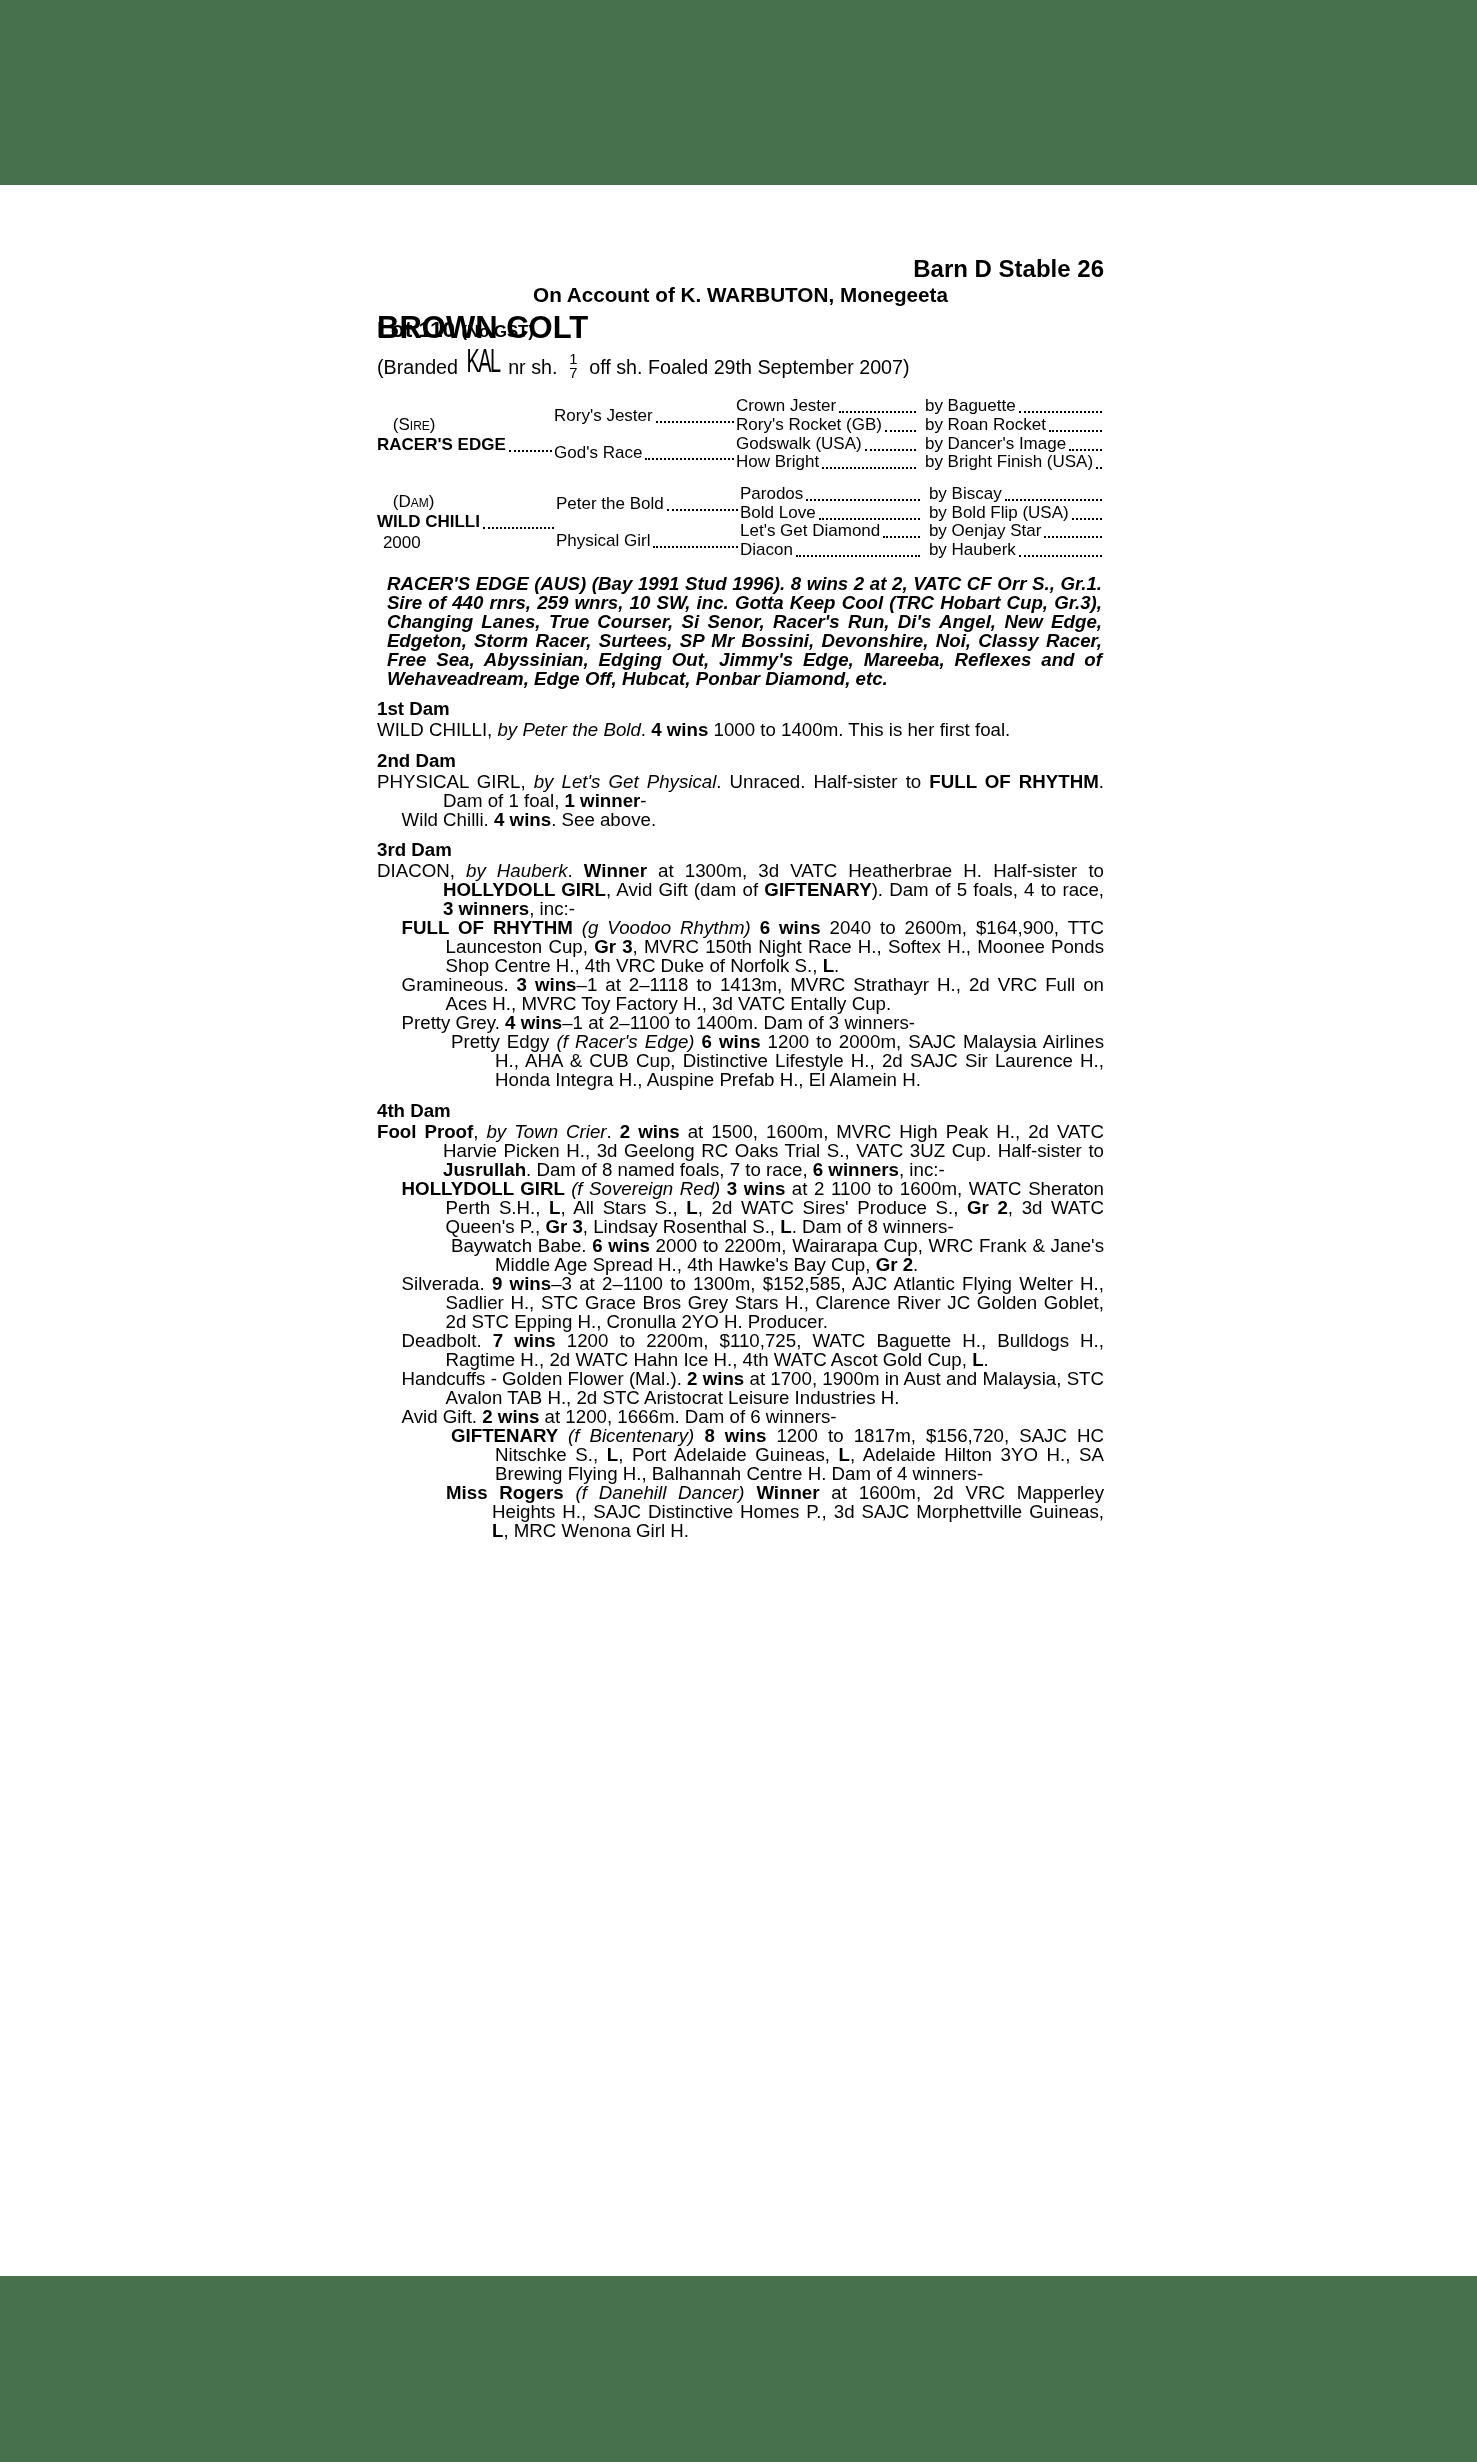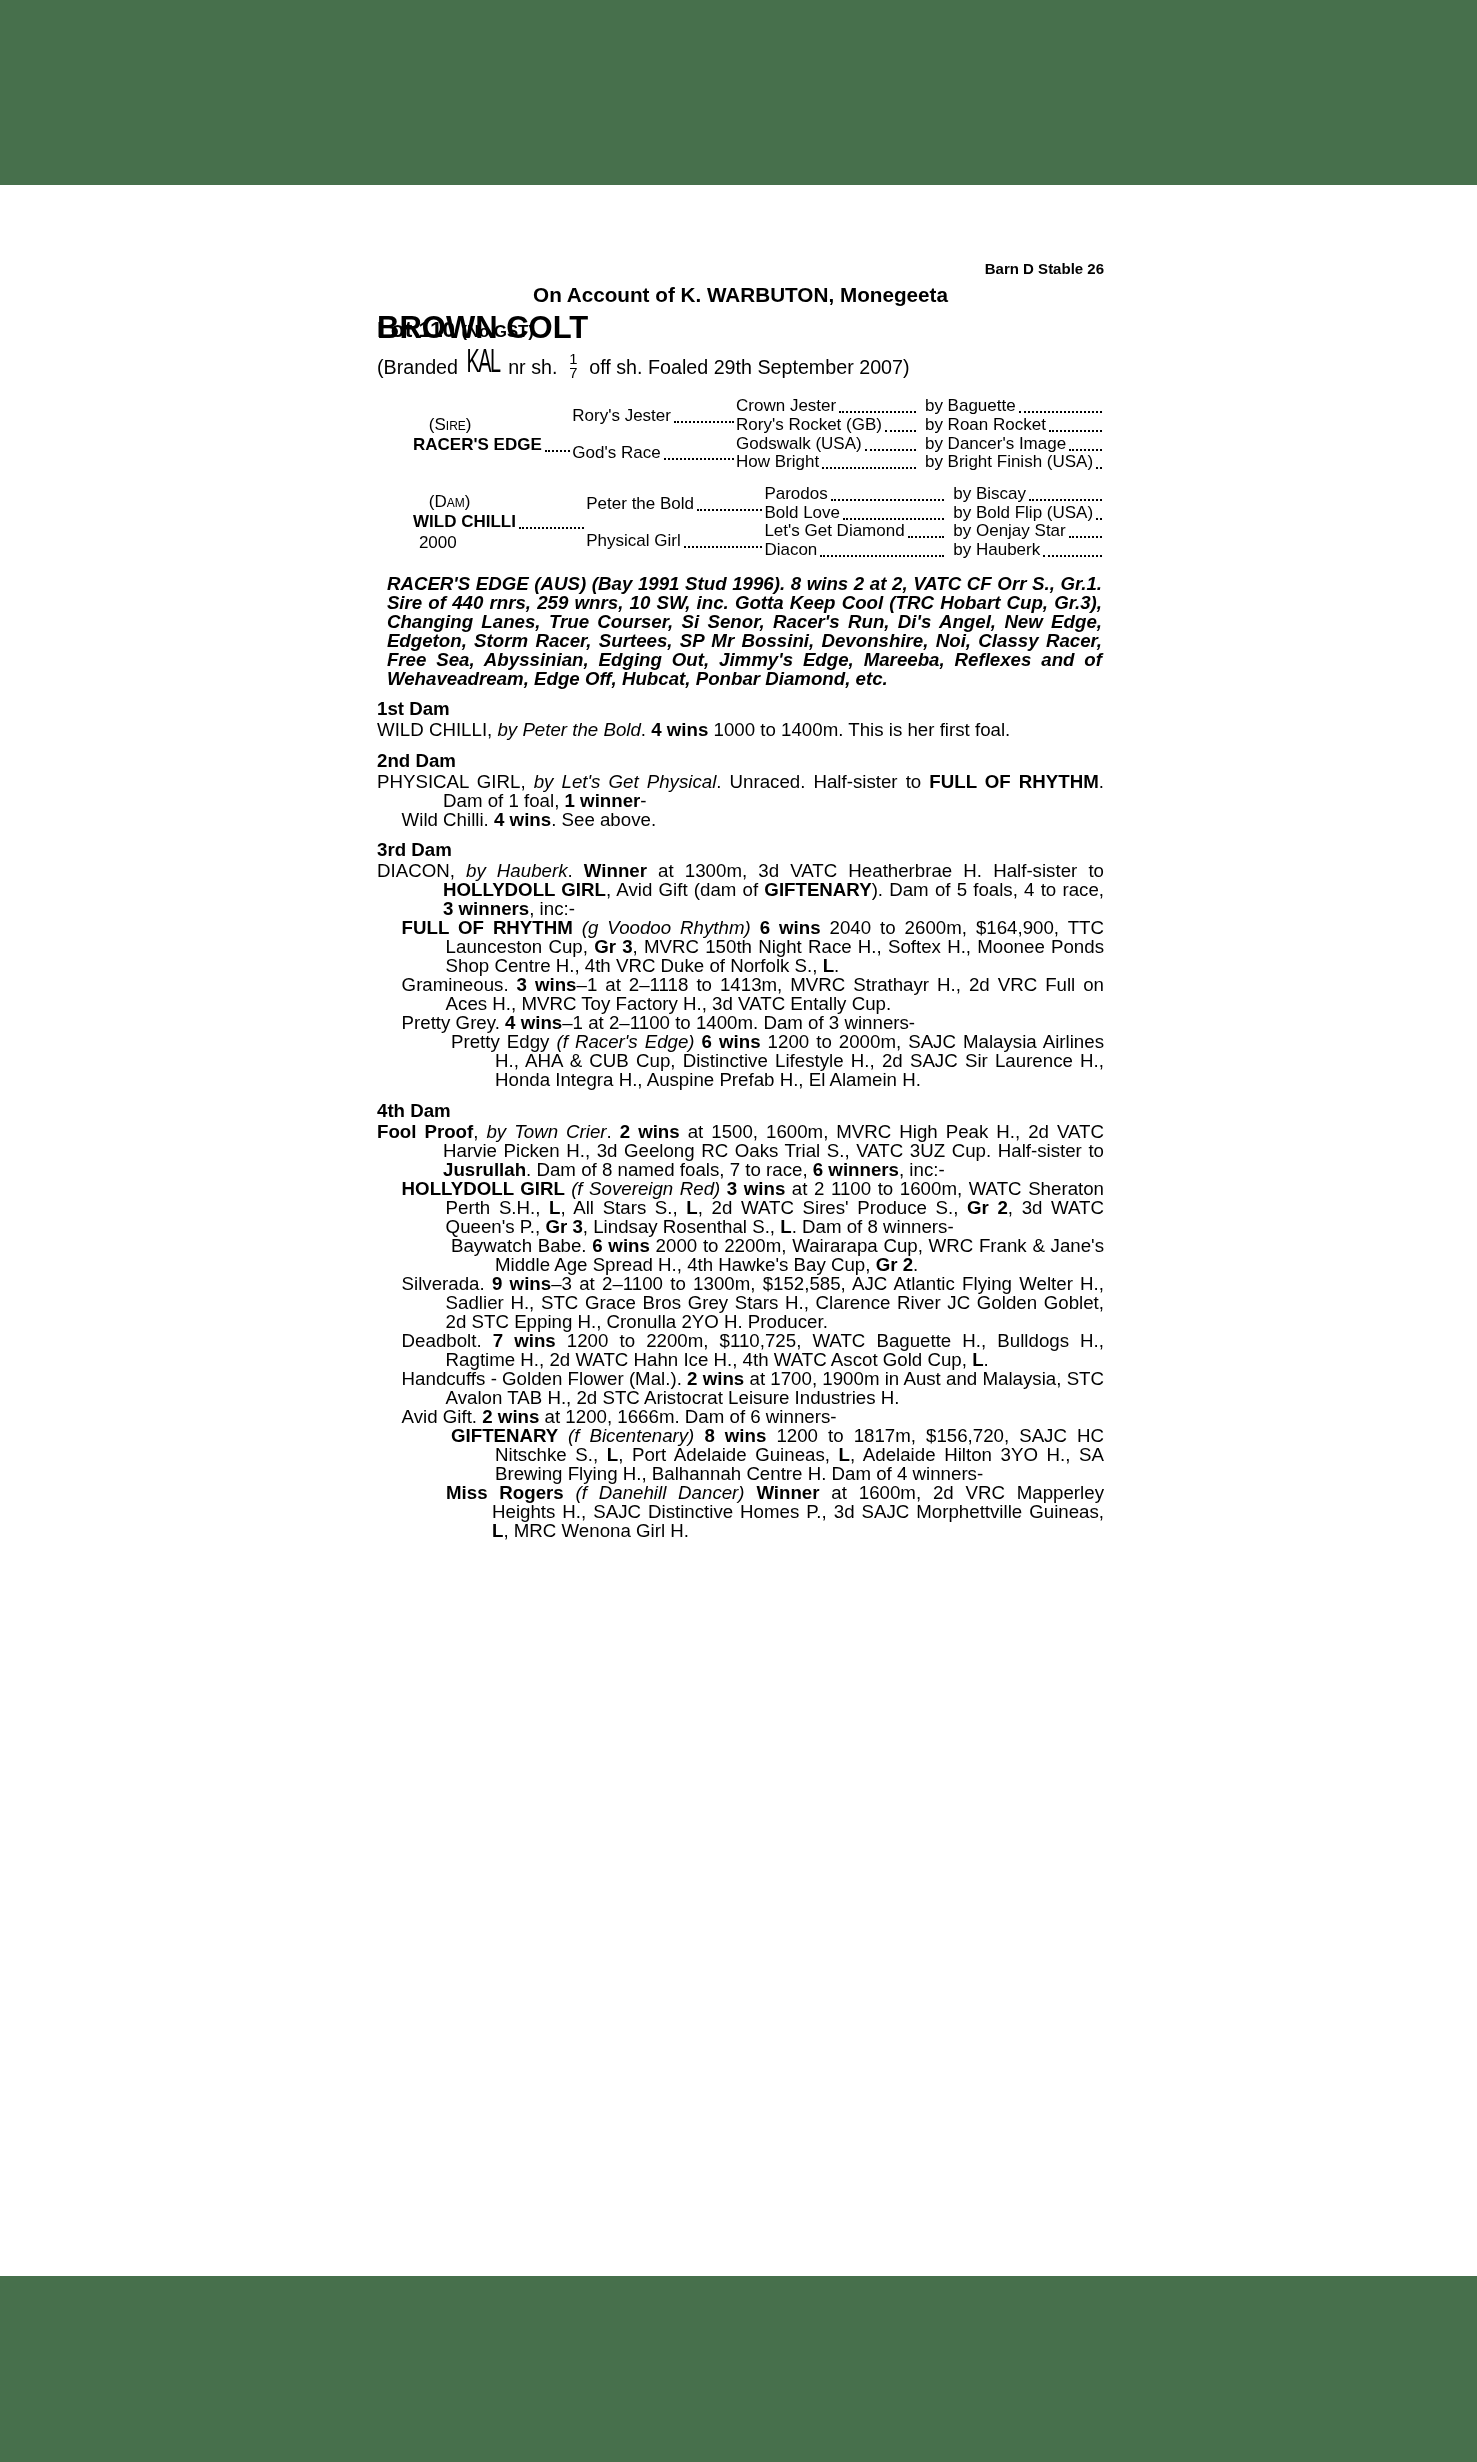--- a/index.html
+++ b/index.html
@@ -7,36 +7,36 @@
     width:1478px;height:2463px;position:relative;background:#ffffff;
     font-family:"Liberation Sans","DejaVu Sans",sans-serif;color:#000;
     -webkit-font-smoothing:antialiased;overflow:hidden;
   }
   .band{position:absolute;left:0;width:1478px;background:#47704C;}
   #band-top{top:0;height:185px;}
   #band-bottom{bottom:0;height:187px;}
 
   .page-col{position:absolute;left:377px;top:258px;width:727px;}
 
-  .barn-line{font-weight:700;font-size:15px;line-height:22.7px;text-align:right;}
+  .barn-line{font-weight:700;font-size:24px;line-height:22.7px;text-align:right;}
   .account-line{font-weight:700;font-size:20.7px;line-height:23.6px;text-align:center;margin-top:2px;}
 
   .lot-row{position:relative;margin-top:5.9px;height:32.5px;}
   .lot-label{position:absolute;left:0;top:3.9px;font-weight:700;font-size:22.7px;white-space:nowrap;}
   .gst{font-size:16.7px;}
   .horse-name{font-weight:700;font-size:31px;line-height:31.5px;}
 
   .branded-row{display:flex;justify-content:flex-start;align-items:center;font-size:19.7px;margin-top:2px;height:41px;}
   .brand-mark{display:inline-block;font-size:27.6px;line-height:23.6px;letter-spacing:-2px;
     transform:scaleX(0.72) scaleY(1.2);transform-origin:center bottom;margin:0 2px 5.9px 2px;}
   .frac{display:inline-flex;flex-direction:column;align-items:center;font-size:14.8px;line-height:13.8px;margin:0 11.8px;}
 
   .pedigree{margin-top:9.9px;font-size:17px;}
   .ped-block{display:flex;margin-bottom:12.8px;}
-  .ped-colA{width:179px;display:flex;flex-direction:column;justify-content:center;margin-left:36px;}
+  .ped-colA{width:179px;display:flex;flex-direction:column;justify-content:center;}
   .ped-label{font-variant:small-caps;padding-left:15.8px;font-size:17px;}
   .ped-name-row{display:flex;align-items:flex-end;font-weight:700;}
   .ped-year{margin-top:1px;padding-left:5.9px;}
   .ped-colB{width:184px;display:flex;flex-direction:column;}
   .g2cell{height:37px;display:flex;align-items:center;}
   .g2row{display:flex;width:100%;align-items:flex-end;}
   .ped-colC{flex:1;display:flex;flex-direction:column;}
   .g3row{height:18.7px;display:flex;align-items:flex-end;}
   .g3name{width:182px;display:flex;align-items:flex-end;}
   .g4{flex:1;display:flex;align-items:flex-end;padding-left:6.9px;}

